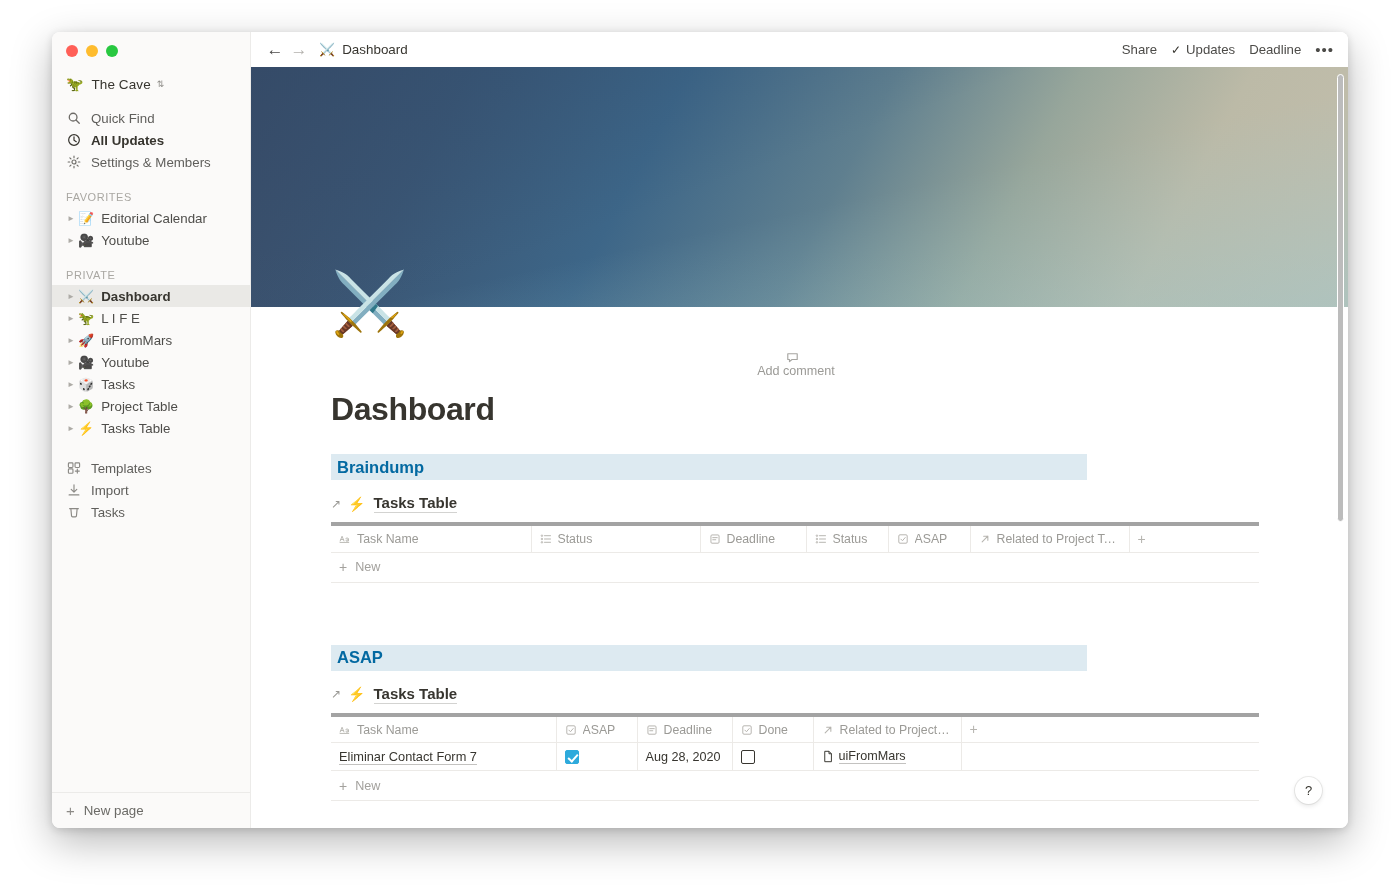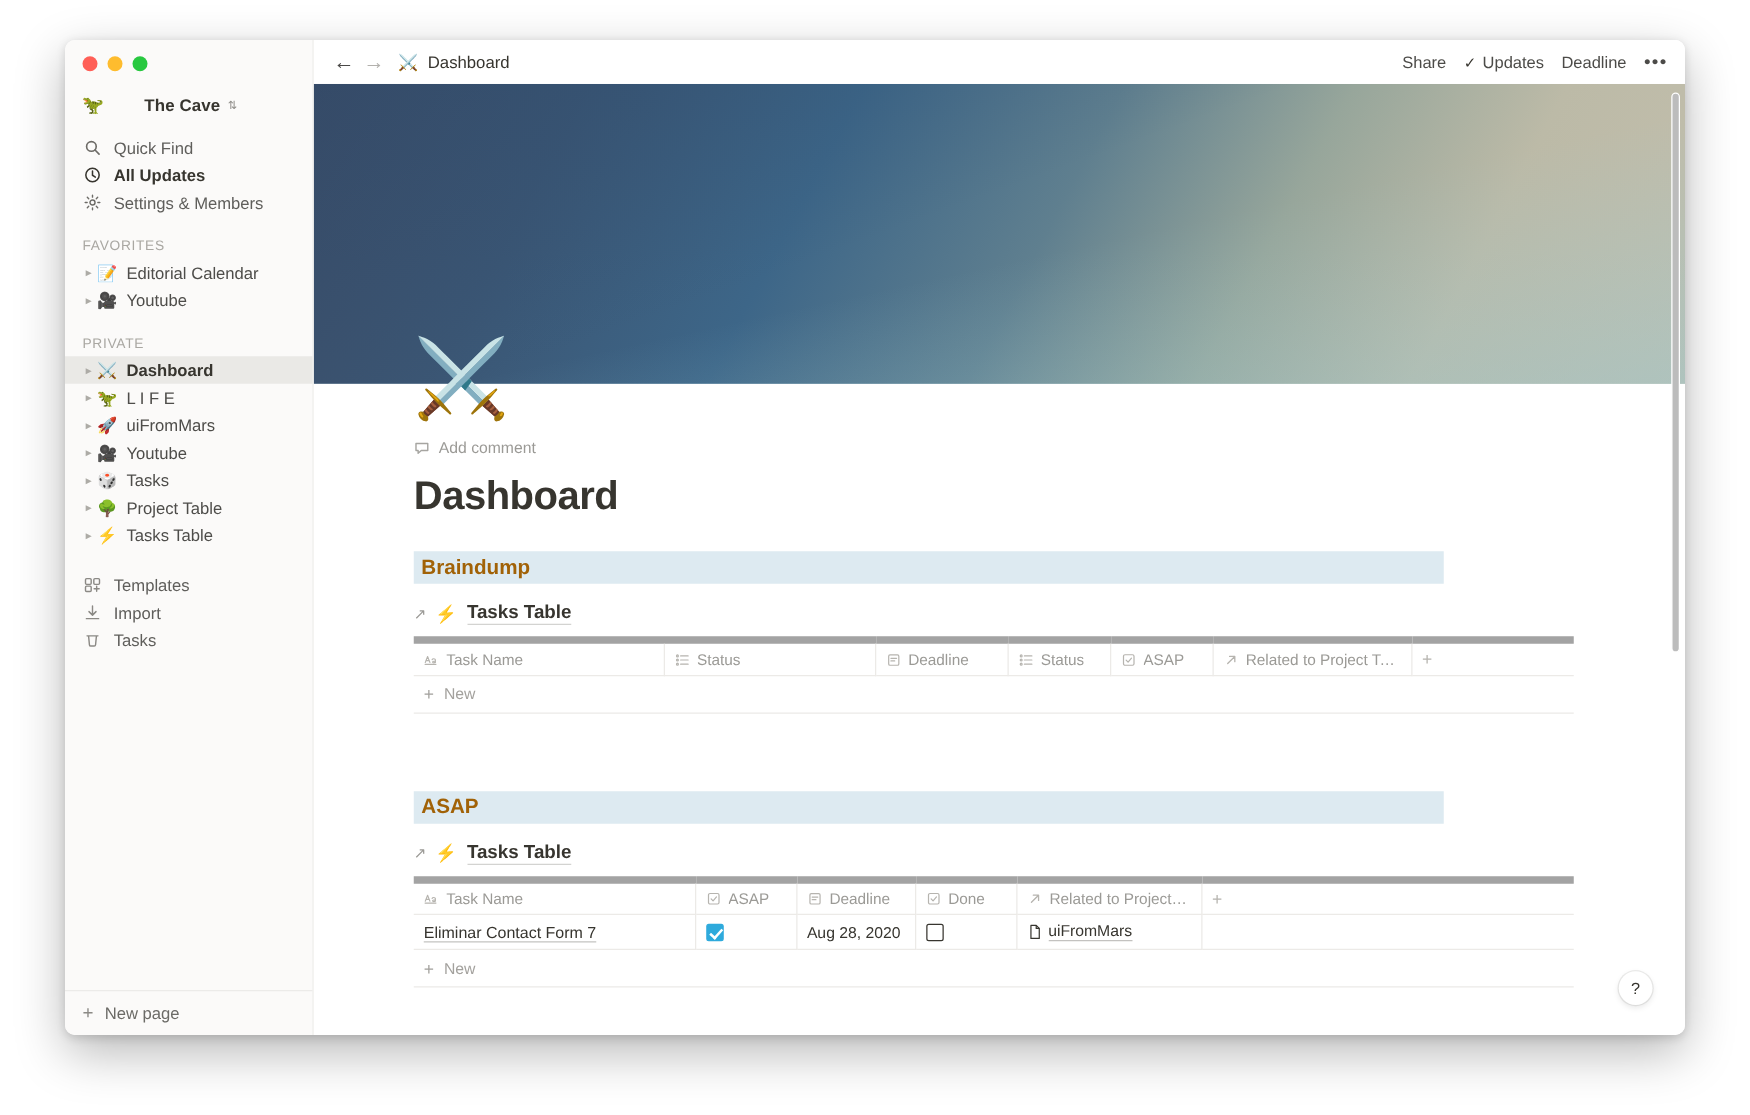--- a/index.html
+++ b/index.html
@@ -51,21 +51,21 @@
   .workspace-row {
     display: flex;
     align-items: center;
     height: 30px;
     padding: 0 10px 0 14px;
     margin-top: 2px;
     cursor: pointer;
   }
   .workspace-emoji { font-size: 14px; margin-right: 8px; line-height: 1; }
   .workspace-name {
-    font-size: 13.5px; font-weight: 700; color: #37352f; letter-spacing: 0.1px; margin-left: 24px;
+    font-size: 13.5px; font-weight: 400; color: #37352f; letter-spacing: 0.1px;
   }
   .workspace-caret { margin-left: 6px; color: #8d8b87; font-size: 9px; line-height: 1; }
 
   .nav-item {
     display: flex;
     align-items: center;
     height: 22px;
     padding: 0 10px 0 14px;
     margin: 0;
     cursor: pointer;
@@ -213,20 +213,21 @@
     user-select: none;
   }
 
   #add-comment {
     display: flex;
     align-items: center;
     margin-top: 44px;
     font-size: 12.6px;
     color: #9b9a96;
     cursor: pointer;
+    flex-direction: column;
   }
   #add-comment .cm-ico { margin-right: 7px; display: inline-flex; }
 
   #page-title {
     font-size: 32px;
     font-weight: 700;
     color: #37352f;
     letter-spacing: -0.4px;
     margin-top: 12px;
     line-height: 1.2;
@@ -237,23 +238,23 @@
   .block-gap-xl { height: 62px; }
 
   .section-heading {
     background: #ddeaf1;
     height: 26px;
     display: flex;
     align-items: center;
     padding: 0 6px;
     font-size: 16.5px;
     font-weight: 700;
-    color: #a16207;
+    color: #0369a1;
     cursor: text;
-    width: 824px;
+    width: 756px;
   }
 
   .db-title-row {
     display: flex;
     align-items: center;
     margin-top: 14px;
     margin-bottom: 9px;
     cursor: pointer;
   }
   .db-arrow { color: #9b9a96; font-size: 12px; margin-right: 7px; line-height: 1; }
@@ -275,21 +276,21 @@
     border-right: 1px solid #eceae7;
     text-align: left;
     font-weight: 400;
     padding: 0 8px;
     height: 28px;
     vertical-align: middle;
     overflow: hidden;
     white-space: nowrap;
   }
   table.ndb thead th {
-    border-top: 6px solid #a3a3a3;
+    border-top: 4px solid #a3a3a3;
     color: #9b9a96;
     font-size: 12.3px;
   }
   table.ndb th.last, table.ndb td.last { border-right: none; }
   .th-in { display: flex; align-items: center; }
   .th-in .thico { margin-right: 6px; display: inline-flex; flex: 0 0 auto; color: #b6b4af; }
   .th-in .thtxt { overflow: hidden; text-overflow: ellipsis; white-space: nowrap; }
   .th-plus { color: #b6b4af; font-size: 14px; line-height: 1; }
 
   td.cell-title .tt {

